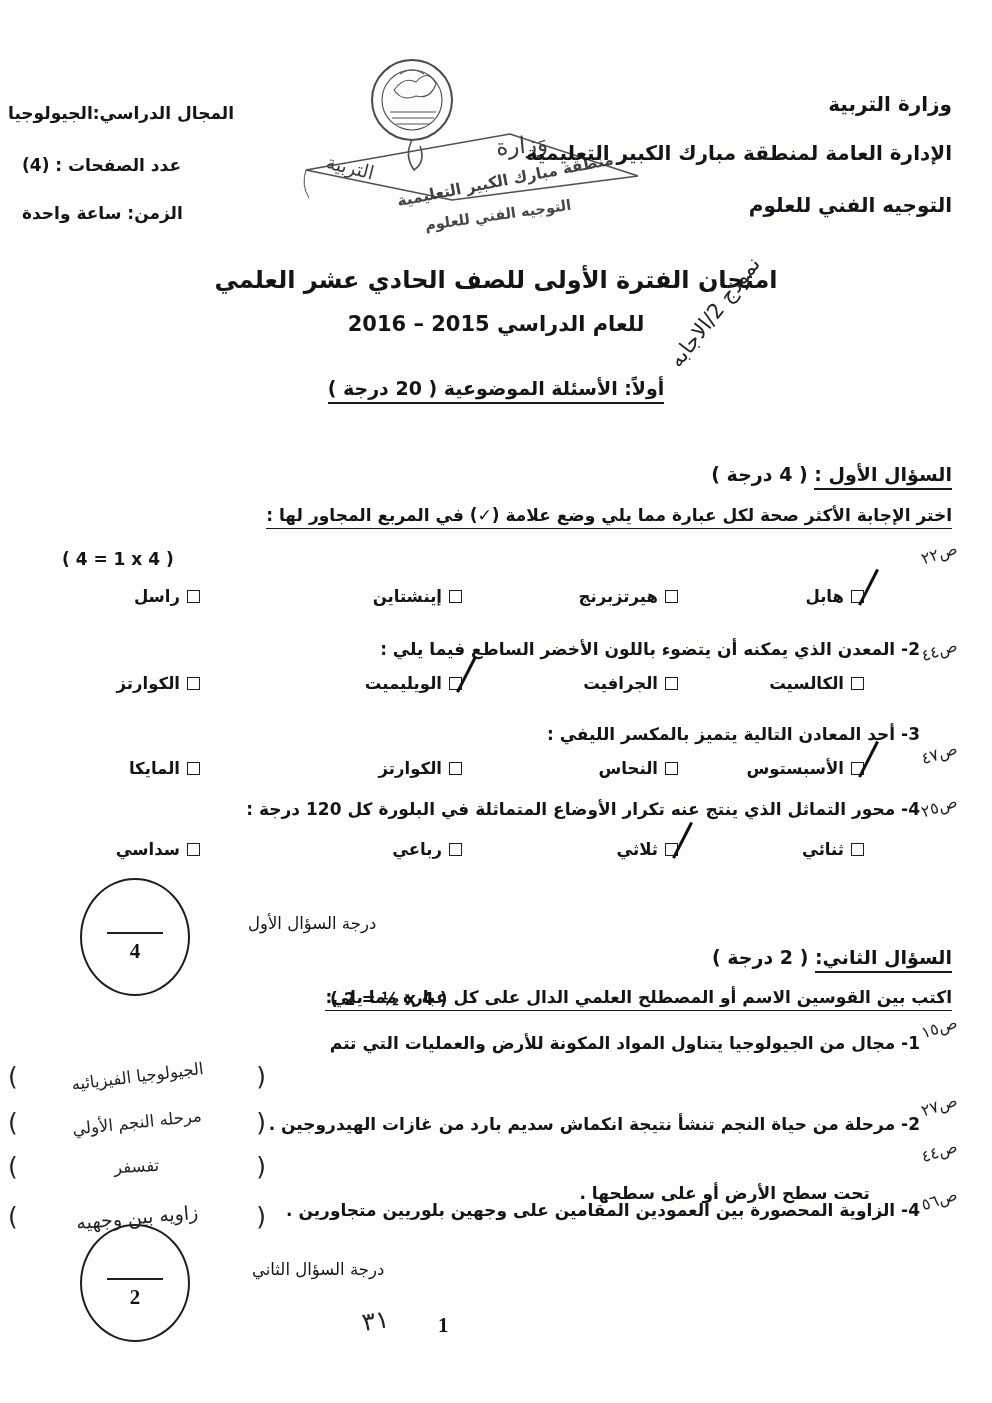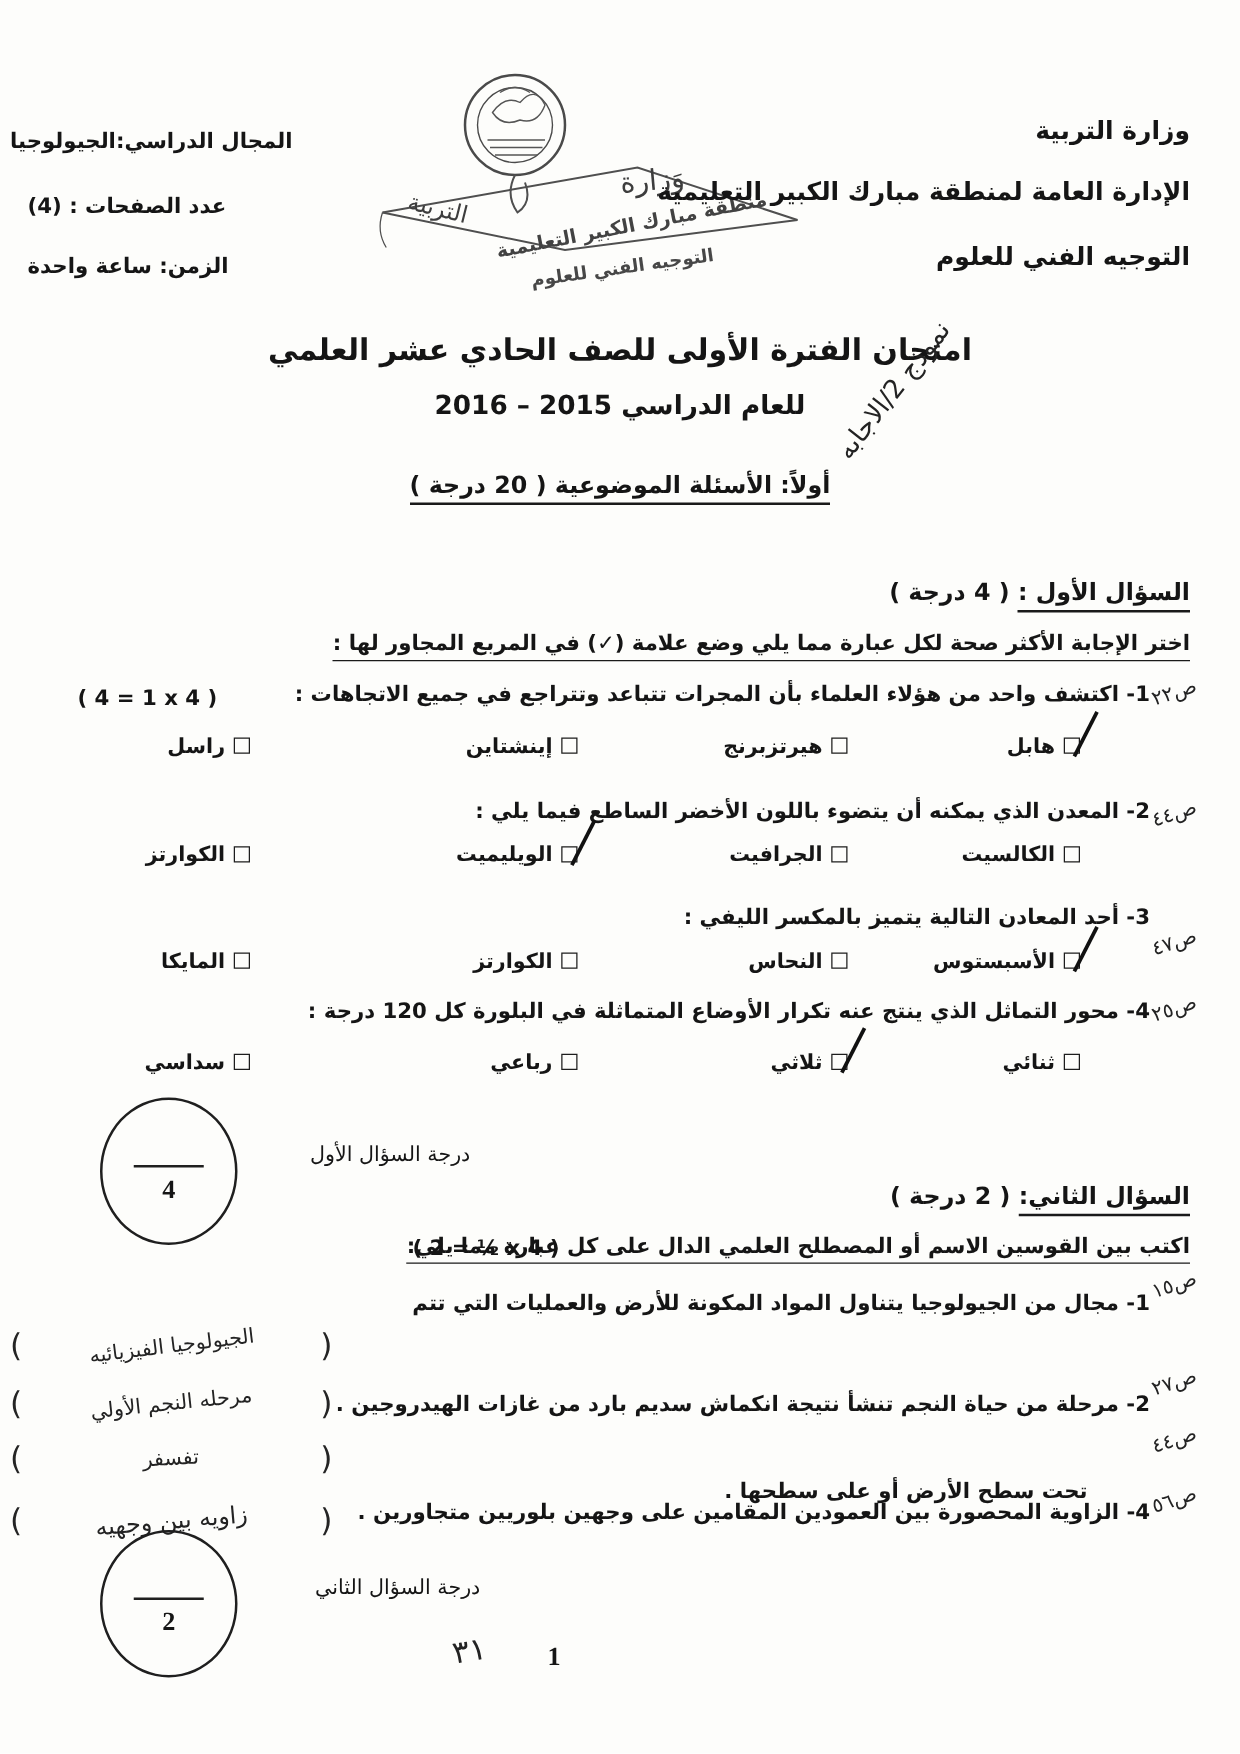--- a/index.html
+++ b/index.html
@@ -94,21 +94,20 @@
   <div class="abs diag-note hand">نموذج 2/الاجابه</div>
   <div class="abs section-head"><span class="u">أولاً: الأسئلة الموضوعية ( 20 درجة )</span></div>
 
   <div class="abs q-head" style="top:463px;">
     <span class="u">السؤال الأول :</span>
     <span>( 4 درجة )</span>
   </div>
   <div class="abs q-inst" style="top:505px;"><span class="u-thin">اختر الإجابة الأكثر صحة لكل عبارة مما يلي وضع علامة (✓) في المربع المجاور لها :</span></div>
   <div class="abs q-formula" style="top:507px;left:62px;margin-top:42px;">( 4 = 1 x 4 )</div>
 
-  <div class="abs item-text" style="top:546px;">1- اكتشف واحد من هؤلاء العلماء بأن المجرات تتباعد وتتراجع في جميع الاتجاهات :</div>
   <div class="abs mnote hand" style="top:544px;">ص٢٢</div>
   <div class="abs opts" style="top:587px;">
     <span class="opt" style="right:56px;"><span class="chk"><span class="tick" style="visibility: visible;"></span></span><span>هابل</span></span>
     <span class="opt" style="right:242px;"><span class="chk"></span><span>هيرتزبرنج</span></span>
     <span class="opt" style="right:458px;"><span class="chk"></span><span>إينشتاين</span></span>
     <span class="opt" style="right:720px;"><span class="chk"></span><span>راسل</span></span>
   </div>
 
   <div class="abs item-text" style="top:639px;">2- المعدن الذي يمكنه أن يتضوء باللون الأخضر الساطع فيما يلي :</div>
   <div class="abs mnote hand" style="top:641px;">ص٤٤</div>

